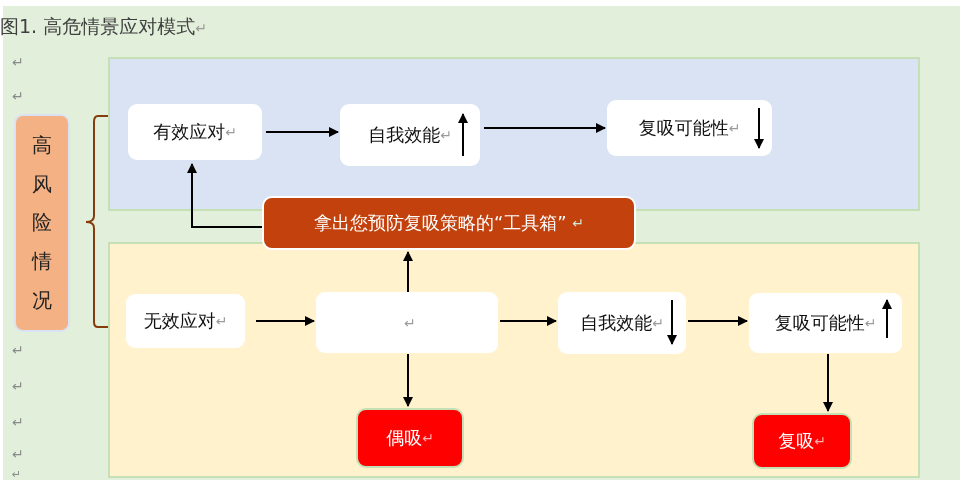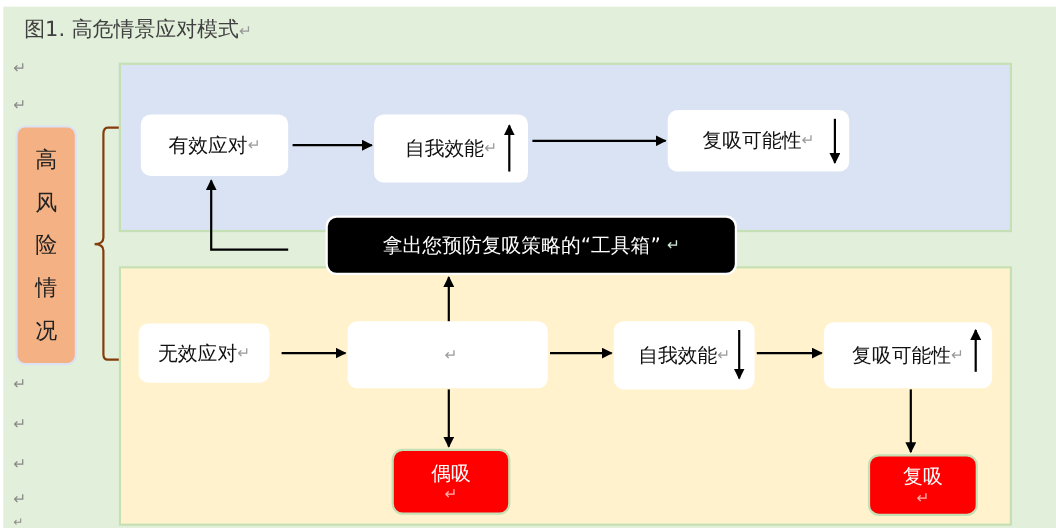--- a/index.html
+++ b/index.html
@@ -1,28 +1,28 @@
 <!DOCTYPE html>
 <html><head>
 <meta charset="utf-8">
 <style>
   html, body { margin:0; padding:0; }
   body { width:960px; height:480px; position:relative; overflow:hidden; background:#ffffff; font-family:"DejaVu Sans", sans-serif; }
   .page { position:absolute; left:3px; top:6px; width:957px; height:474px; background:#e2efda; }
-  .title { position:absolute; left:22px; top:14px; font-size:19px; color:#404040; font-family:"DejaVu Sans", sans-serif; letter-spacing:0; }
+  .title { position:absolute; left:0; top:14px; font-size:19px; color:#404040; font-family:"DejaVu Sans", sans-serif; letter-spacing:0; }
   .pm { color:#9a9a9a; font-size:14px; }
   .para { position:absolute; left:12px; font-size:14px; color:#8a8a8a; }
   .panel-blue { position:absolute; left:108px; top:57px; width:808px; height:150px; background:#dae3f3; border:2px solid #c5e0b4; }
   .panel-yellow { position:absolute; left:108px; top:242px; width:808px; height:232px; background:#fff2cc; border:2px solid #c5e0b4; }
   .hr-box { position:absolute; left:14px; top:114px; width:56px; height:218px; background:#f4b183; border:2px solid #dae3f3; border-radius:9px; display:flex; flex-direction:column; align-items:center; justify-content:space-around; padding:10px 0; box-sizing:border-box; }
   .hr-box span { font-size:20px; color:#222; }
   .node { position:absolute; background:#ffffff; border-radius:9px; display:flex; align-items:center; justify-content:center; font-size:18px; color:#111; }
   .node .lbl { white-space:nowrap; }
-  .green { position:absolute; left:262px; top:196px; width:374px; height:54px; background:#000000; border:2px solid #ffffff; border-radius:10px; box-sizing:border-box; display:flex; align-items:center; justify-content:center; color:#fff; font-size:18px;margin-left:34px; }
-  .red { position:absolute; background:#ff0000; border:2px solid #c5e0b4; border-radius:10px; box-sizing:border-box; display:flex; align-items:center; justify-content:center; color:#fff; font-size:18px;flex-direction:column; }
+  .green { position:absolute; left:262px; top:196px; width:374px; height:54px; background:#c2410c; border:2px solid #ffffff; border-radius:10px; box-sizing:border-box; display:flex; align-items:center; justify-content:center; color:#fff; font-size:18px; }
+  .red { position:absolute; background:#ff0000; border:2px solid #c5e0b4; border-radius:10px; box-sizing:border-box; display:flex; align-items:center; justify-content:center; color:#fff; font-size:18px; }
   svg.arrows { position:absolute; left:0; top:0; width:960px; height:480px; pointer-events:none; }
 </style>
 </head>
 <body>
 
 <div class="page"></div>
 
 <div class="title"><span>图1. 高危情景应对模式</span><span class="pm">↵</span></div>
 
 <div class="para" style="top:54px">↵</div>
@@ -70,21 +70,21 @@
   </div>
 <div class="node" style="left:749px;top:293px;width:153px;height:60px">
     <span class="lbl">复吸可能性</span>
     <span class="pm">↵</span>
   </div>
 
 <div class="red" style="left:356px;top:408px;width:108px;height:60px">
     <span>偶吸</span>
     <span class="pm" style="color:#ffb0b0">↵</span>
   </div>
-<div class="red" style="left:789px;top:413px;width:100px;height:56px">
+<div class="red" style="left:752px;top:413px;width:100px;height:56px">
     <span>复吸</span>
     <span class="pm" style="color:#ffb0b0">↵</span>
   </div>
 
 <svg class="arrows">
   <defs>
     <marker id="ah" markerWidth="10" markerHeight="10" refX="9" refY="5" orient="auto" markerUnits="userSpaceOnUse">
       <path d="M0,0 L10,5 L0,10 z" fill="#000"></path>
     </marker>
   </defs>

